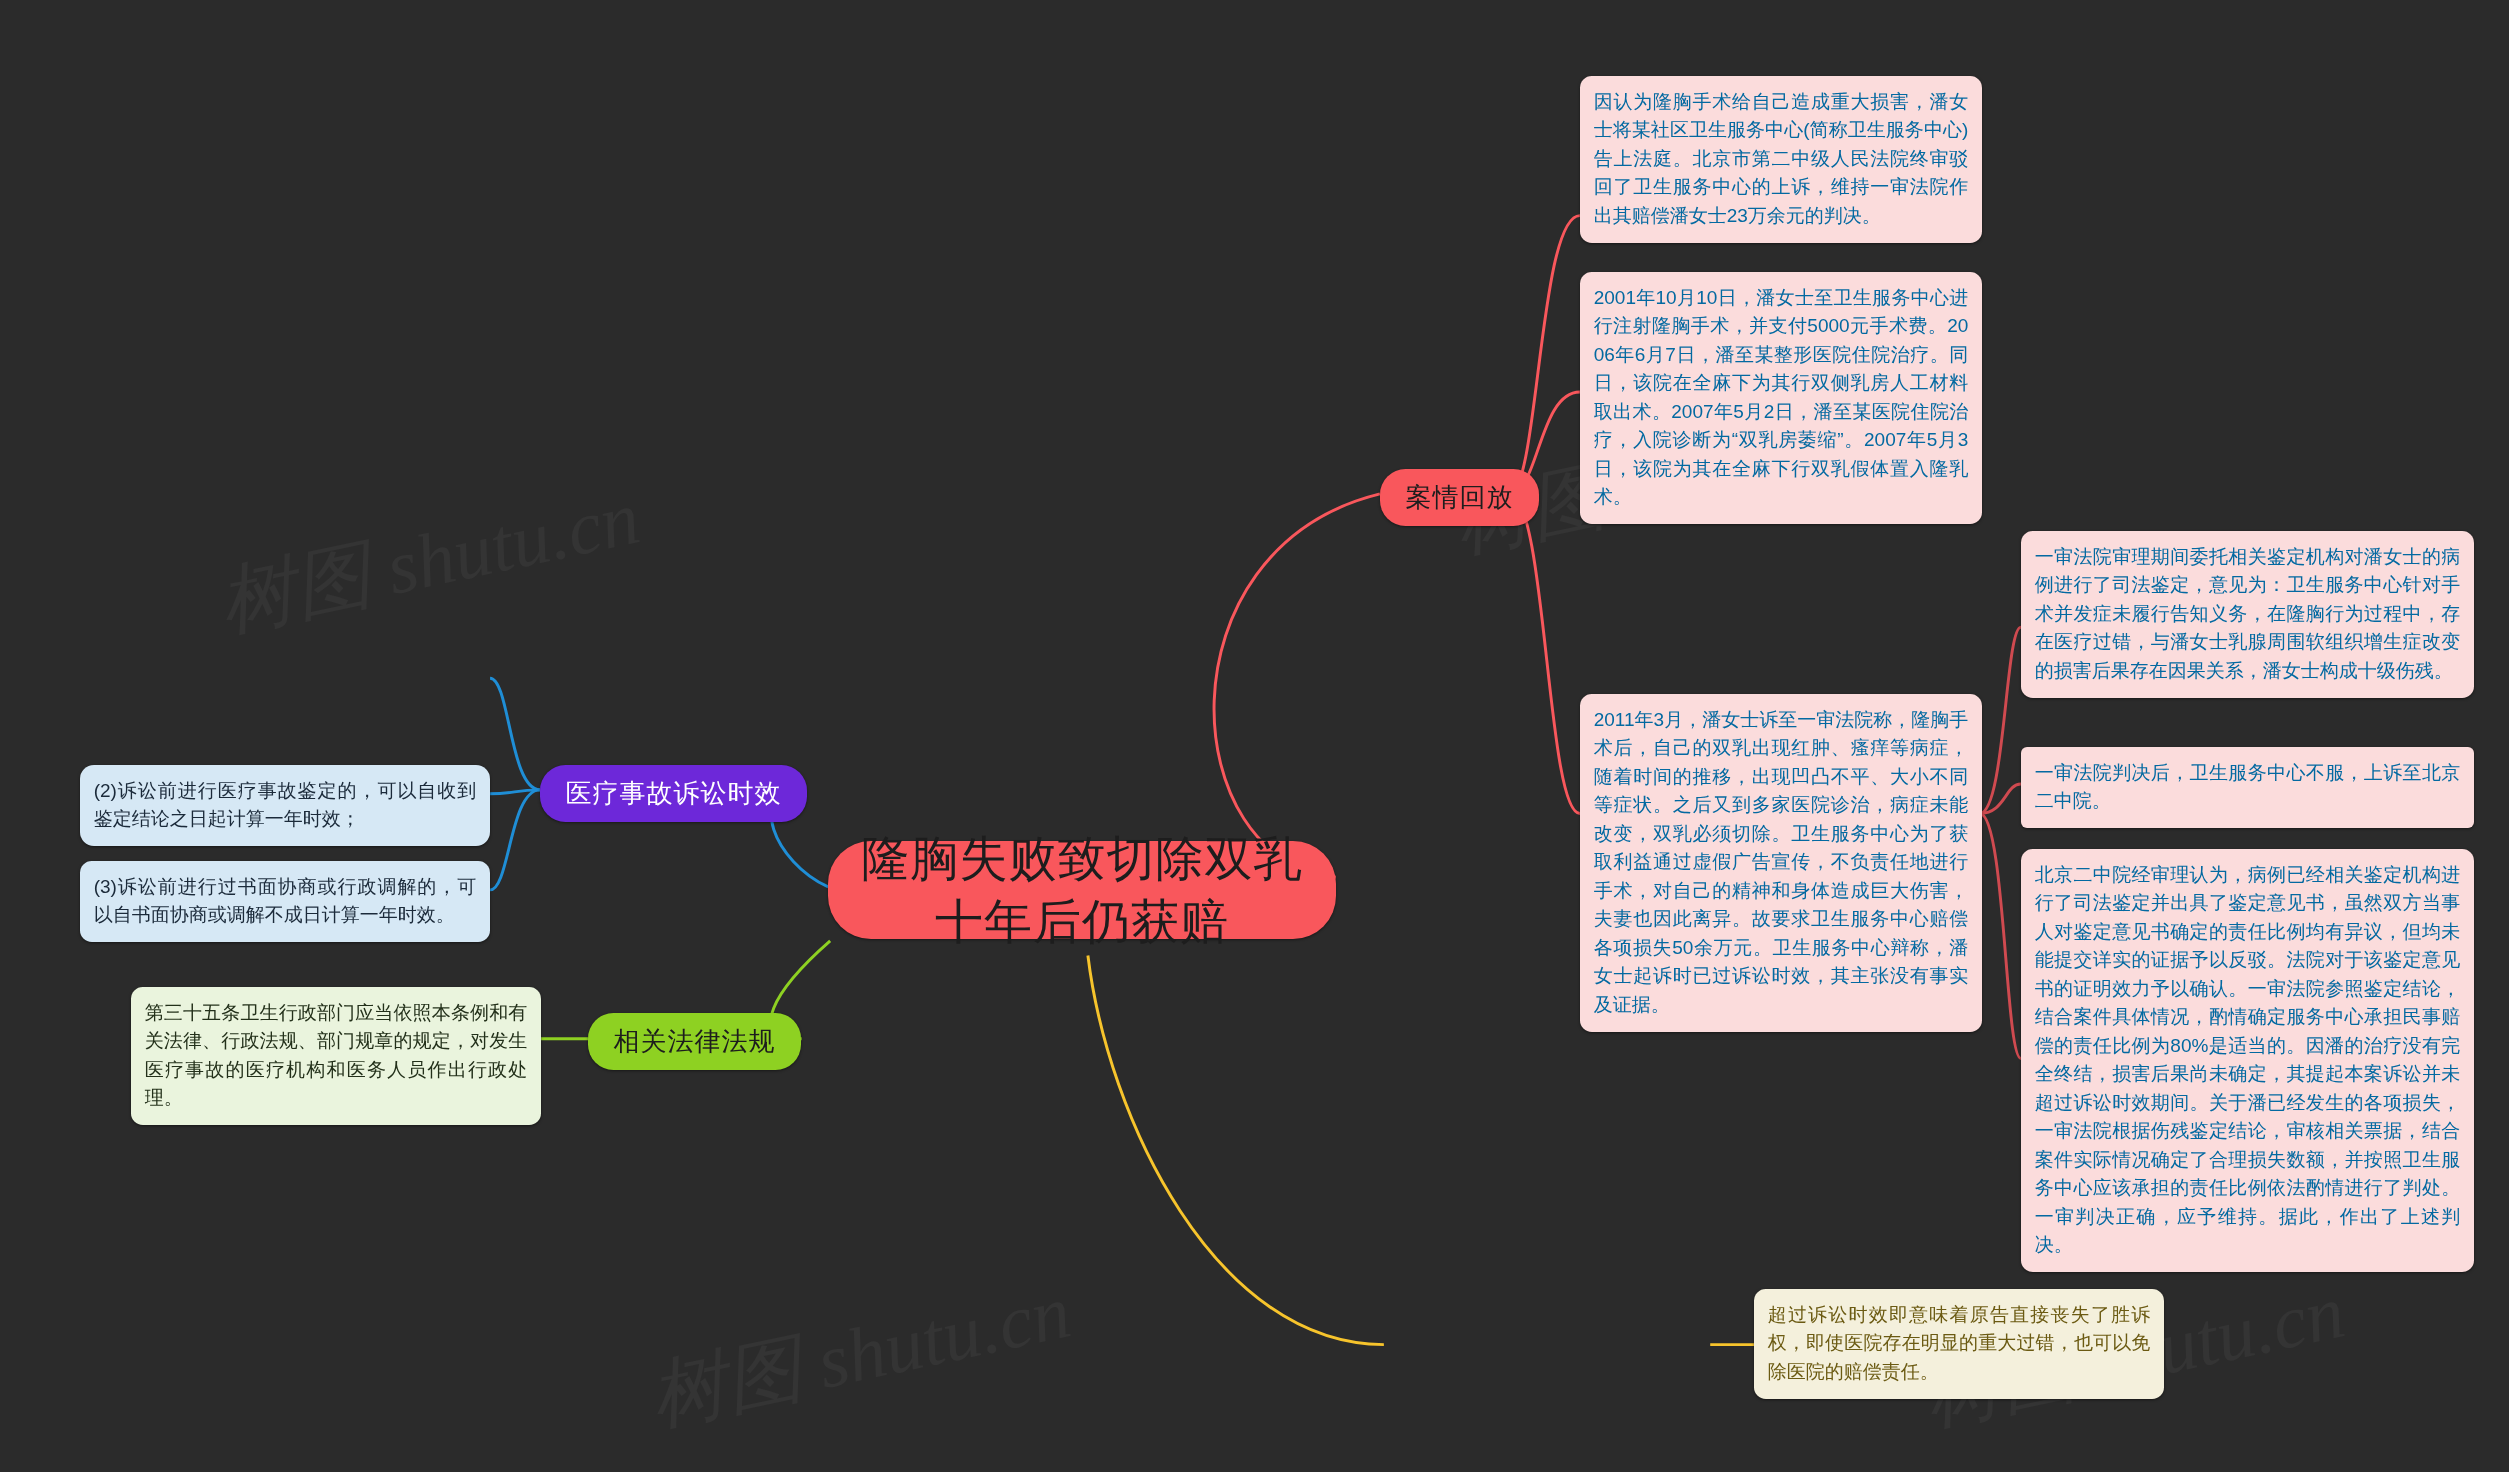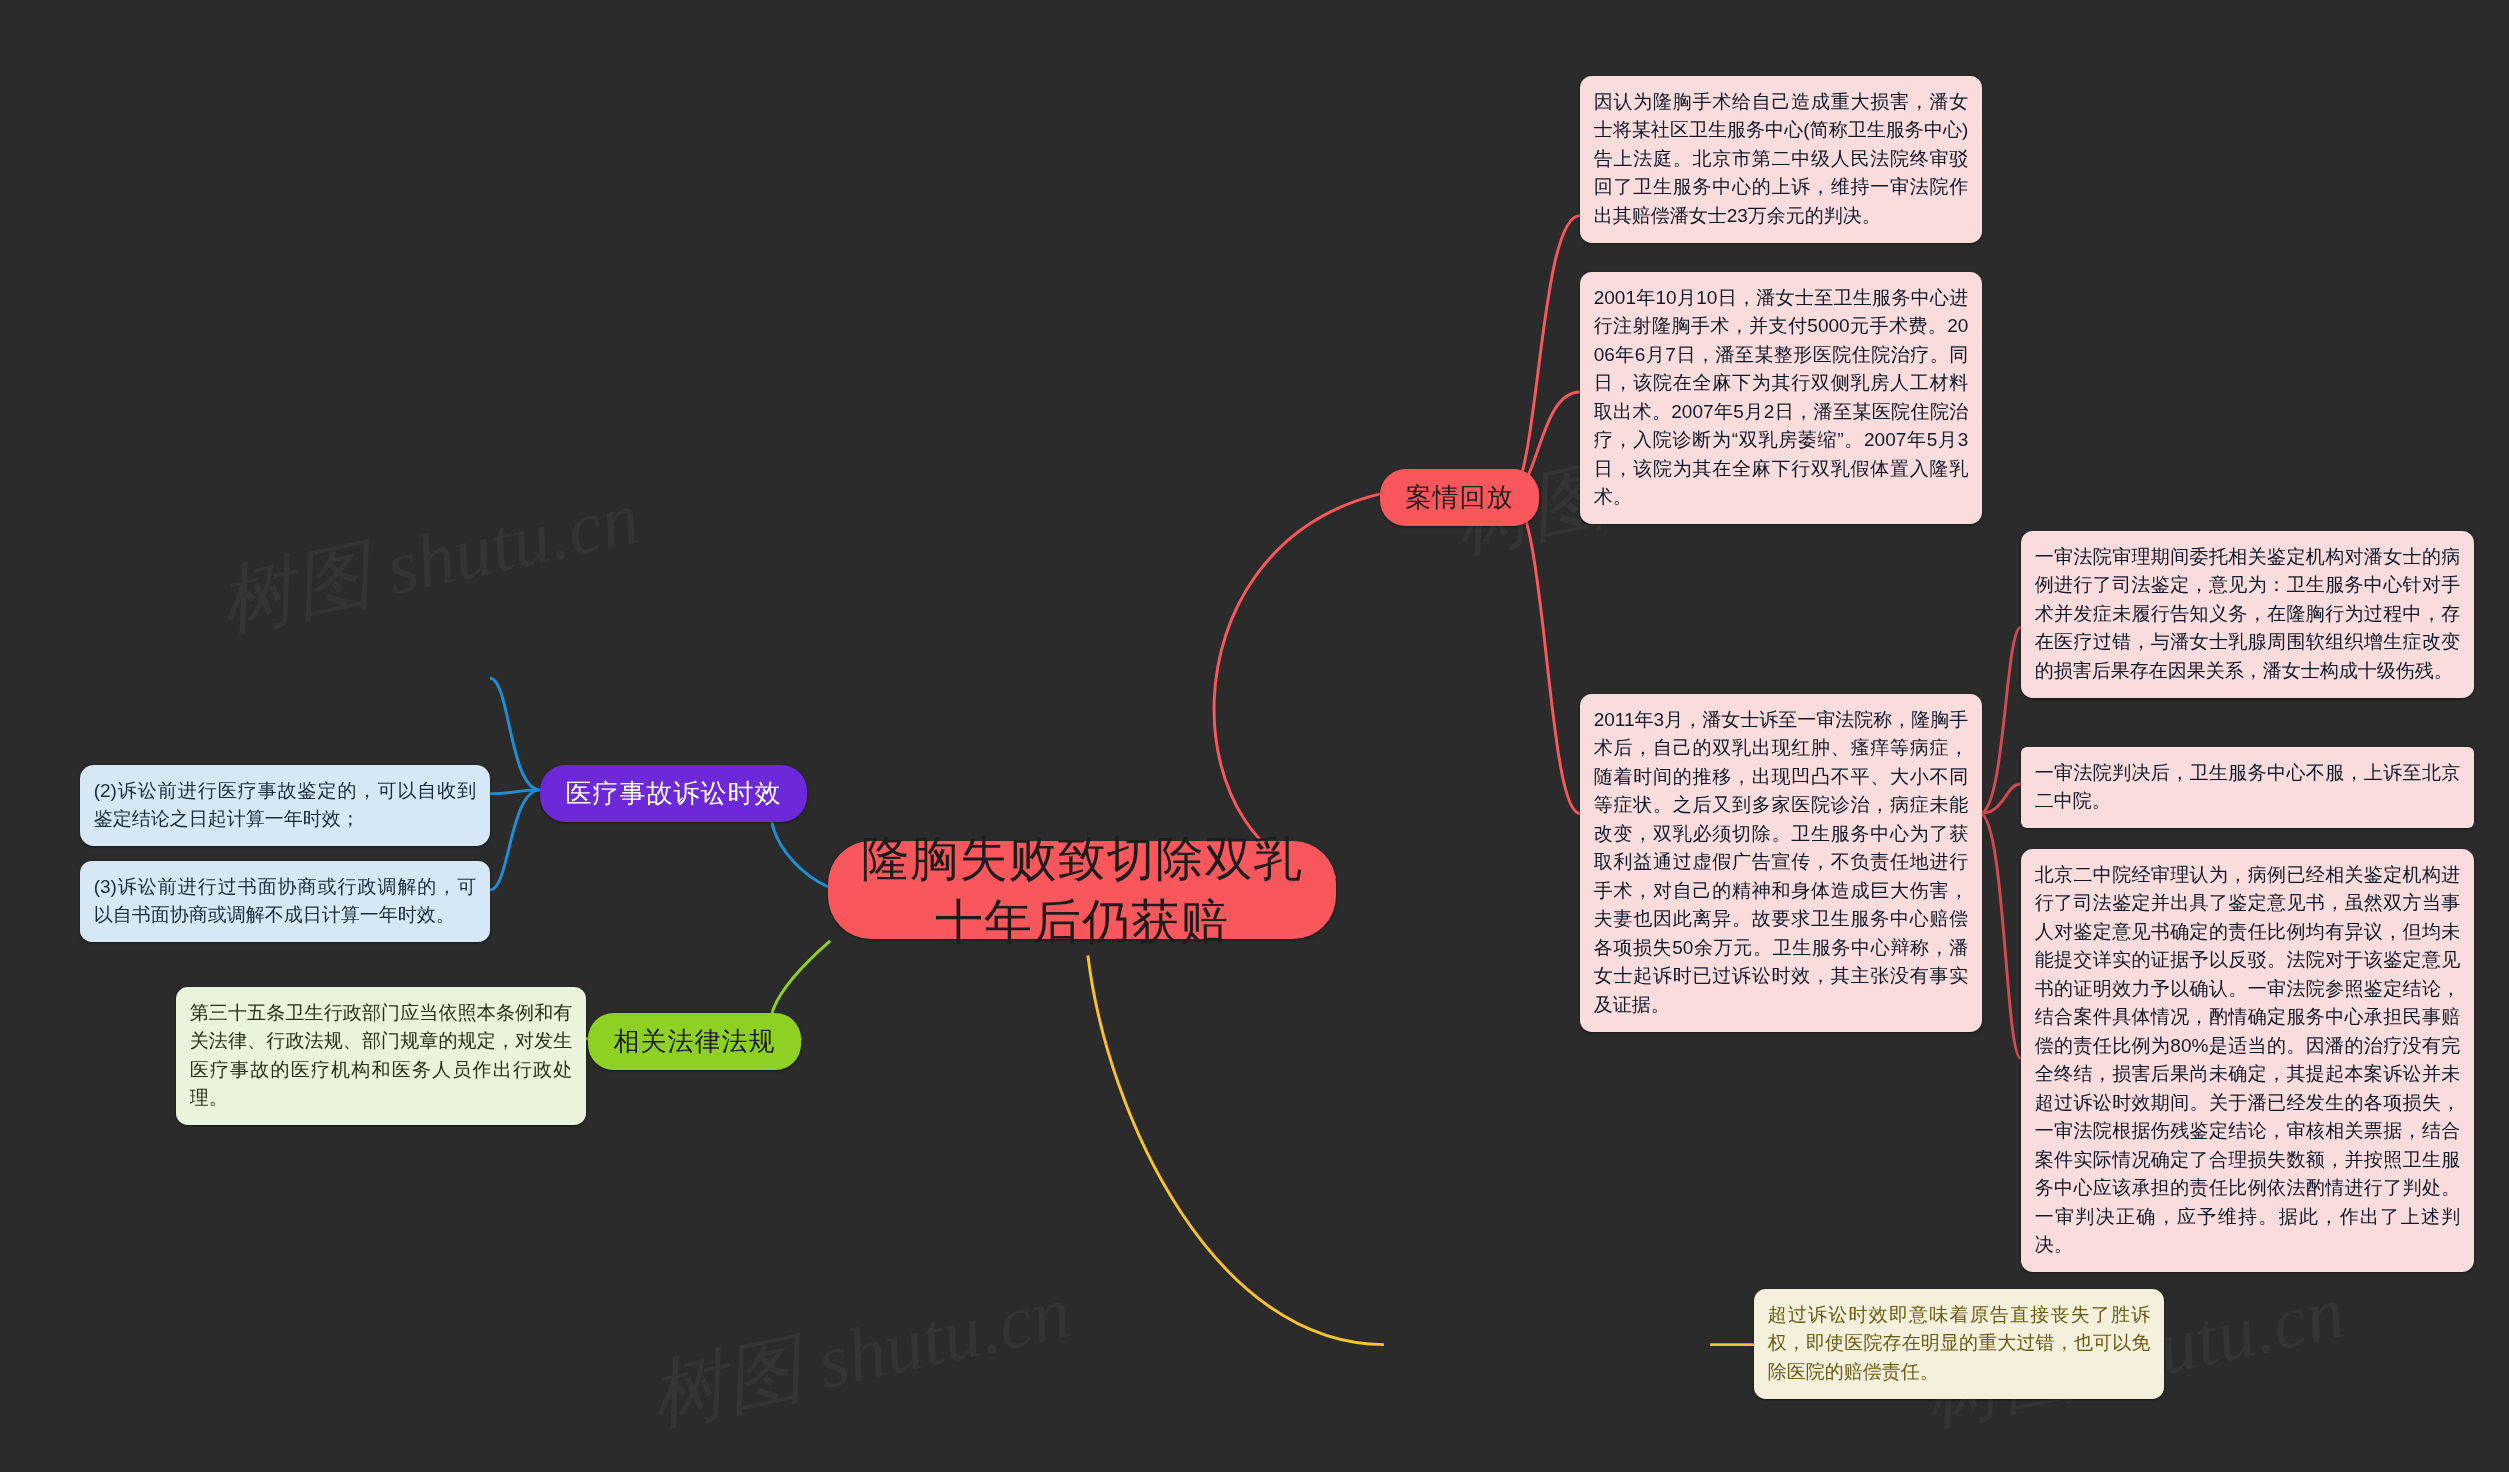--- a/index.html
+++ b/index.html
@@ -64,23 +64,23 @@
 
   .leaf {
     border-radius: 11.8px;
     font-size: 19px;
     line-height: 1.5;
     padding: 11.8px 13.7px 12.7px 13.7px;
     text-align: justify;
     box-shadow: 0 1px 2.9px rgba(0,0,0,0.5);
     word-break: break-all;
   }
-  .leaf-red    { background: #fbdcdc; color: #0f172a; }
+  .leaf-red    { background: #fbdcdc; color: #0369a1; }
   .leaf-blue   { background: #d6e8f5; color: #1b2a3a; }
-  .leaf-green  { background: #eaf4dd; color: #23301a; margin-left: 45px; }
+  .leaf-green  { background: #eaf4dd; color: #23301a; }
   .leaf-yellow { background: #f4f0dc; color: #6b5a12; }
 </style>
 </head>
 <body>
 
 <div id="canvas">
 
   <div class="wm wm-a">树图 shutu.cn</div>
   <div class="wm wm-b">树图 shutu.cn</div>
   <div class="wm wm-c">树图 shutu.cn</div>

